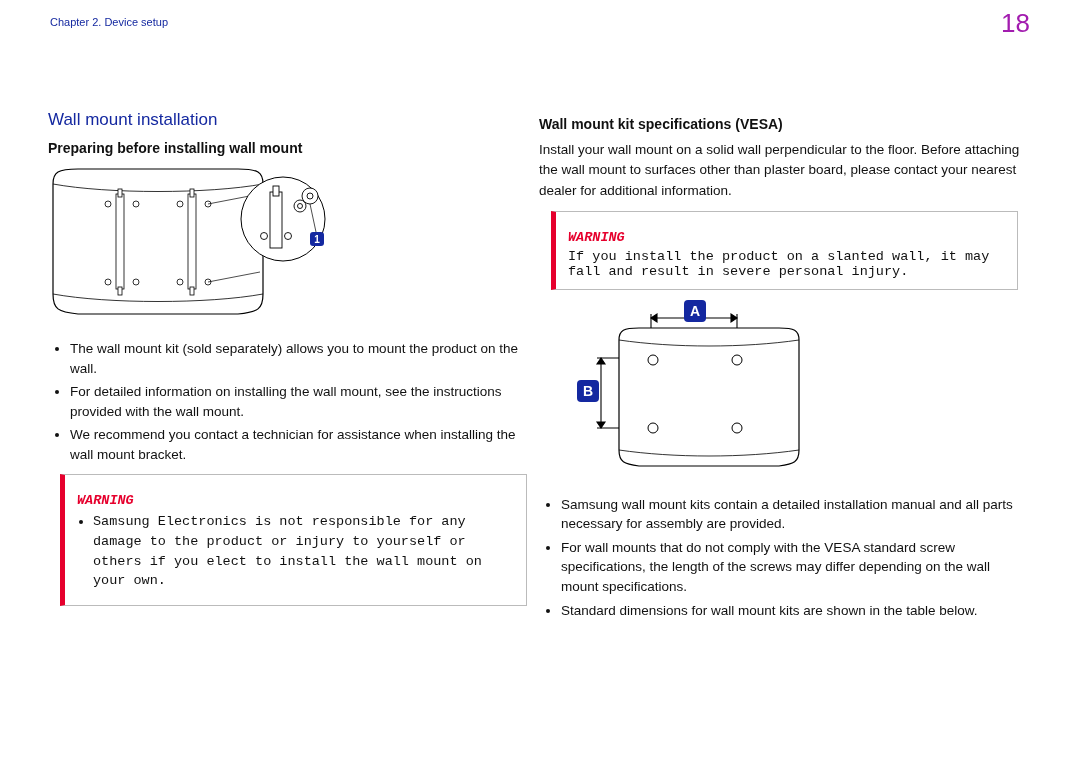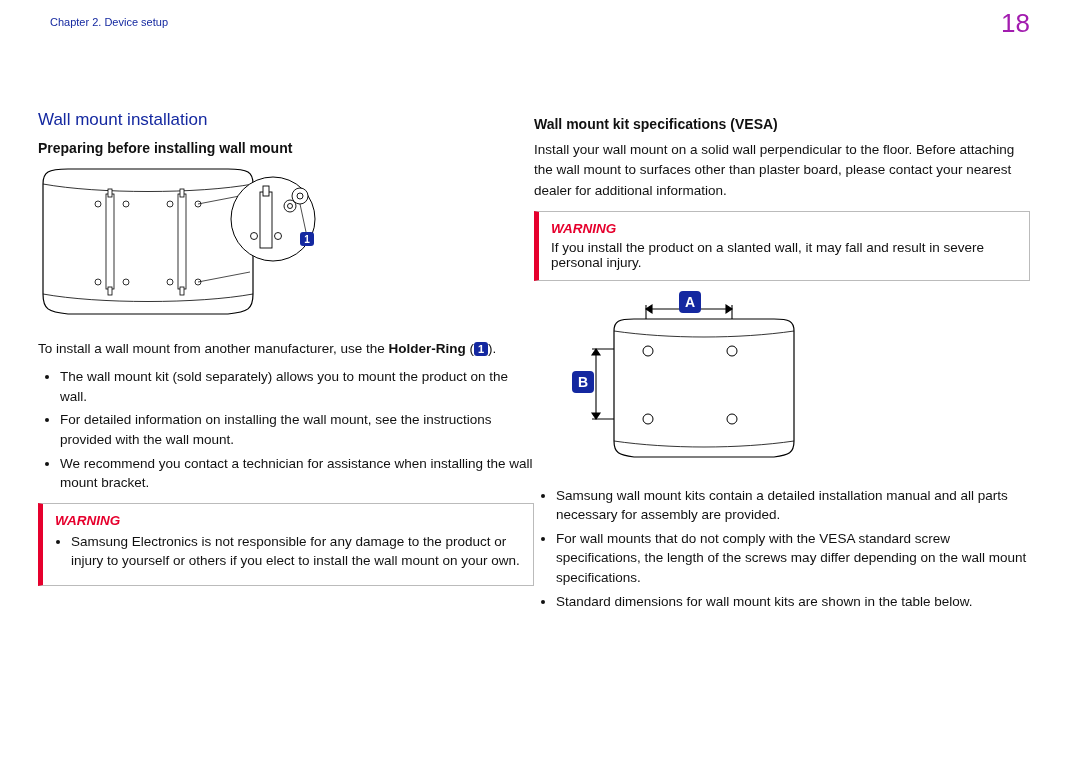--- a/index.html
+++ b/index.html
@@ -27,21 +27,21 @@
   .page-number {
     float: right;
     color: #a21caf;
     font-size: 26px;
     font-weight: 300;
     margin-top: -8px;
   }
   .content {
     position: absolute;
     top: 110px;
-    left: 38px;
+    left: 48px;
     right: 50px;
     display: flex;
   }
   .col {
     flex: 1;
     min-width: 0;
   }
   h2.section-title {
     color: #1428a0;
     font-size: 17px;
@@ -87,22 +87,23 @@
     width: 22px;
     height: 22px;
     font-size: 14px;
     border-radius: 4px;
   }
   .warning-box {
     border-left: 5px solid #e6002d;
     border-top: 1px solid #bbb;
     border-right: 1px solid #bbb;
     border-bottom: 1px solid #bbb;
-    padding: 9px 12px 10px 12px;
-    margin: 10px 0;
+    padding: 18px 12px 10px 12px;
+    margin: 10px 12px;
+    font-family: Liberation Mono, monospace;
   }
   .warning-title {
     color: #e6002d;
     font-weight: 700;
     font-style: italic;
     margin-bottom: 4px;
   }
   .warning-box .bullets {
     padding-left: 16px;
   }
@@ -164,23 +165,20 @@
           <circle cx="216" cy="72" r="3.5"></circle>
           <circle cx="240" cy="72" r="3.5"></circle>
         </g>
 
         <line x1="262" y1="40" x2="268" y2="68" stroke="#000" stroke-width="0.7"></line>
         <rect x="262" y="68" width="14" height="14" rx="3" fill="#1428a0"></rect>
         <text x="269" y="79" text-anchor="middle" fill="#fff" font-size="10" font-weight="600">1</text>
       </svg>
     </div>
 
-    <p class="body">
-      <span>To install a wall mount from another manufacturer, use the </span><span class="bold">Holder-Ring</span><span> (</span><span class="ring-badge">1</span><span>).</span>
-    </p>
 
     <ul class="bullets">
       <li>The wall mount kit (sold separately) allows you to mount the product on the wall.</li>
       <li>For detailed information on installing the wall mount, see the instructions provided with the wall mount.</li>
       <li>We recommend you contact a technician for assistance when installing the wall mount bracket.</li>
     </ul>
 
     <div class="warning-box">
       <div class="warning-title">WARNING</div>
       <ul class="bullets">

